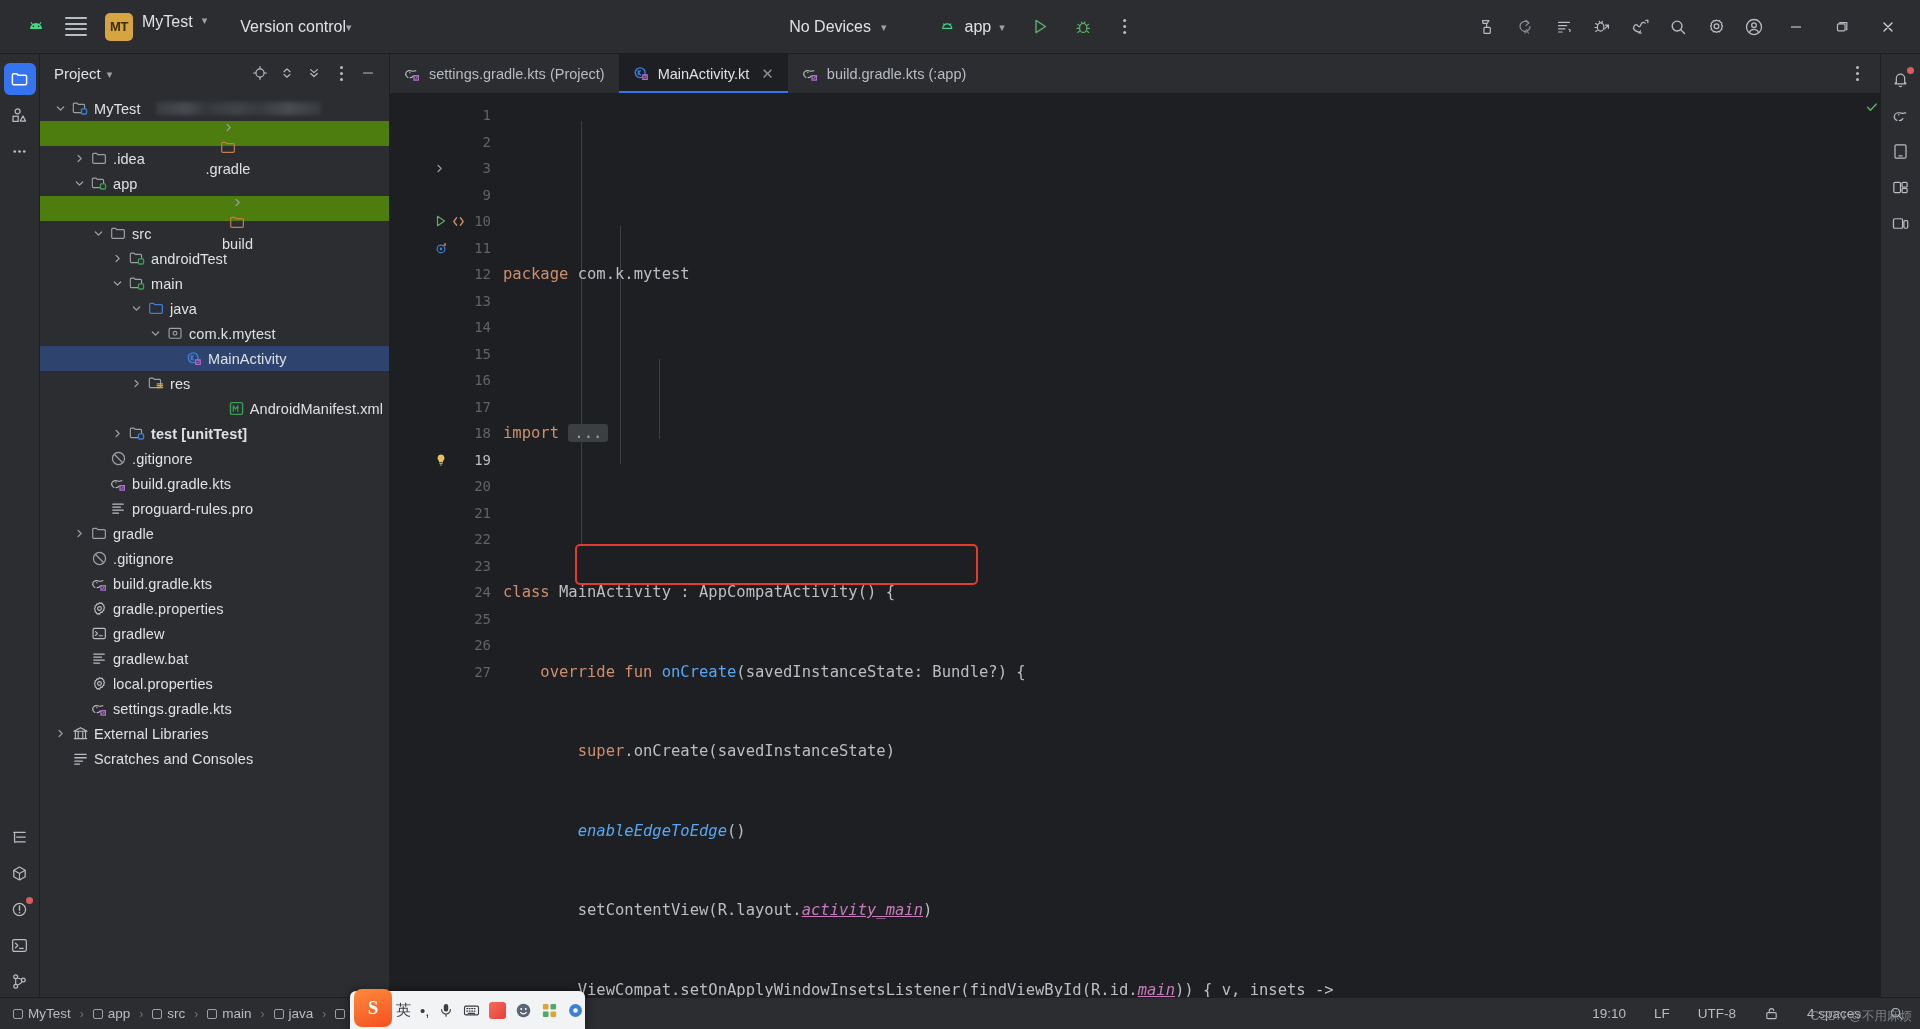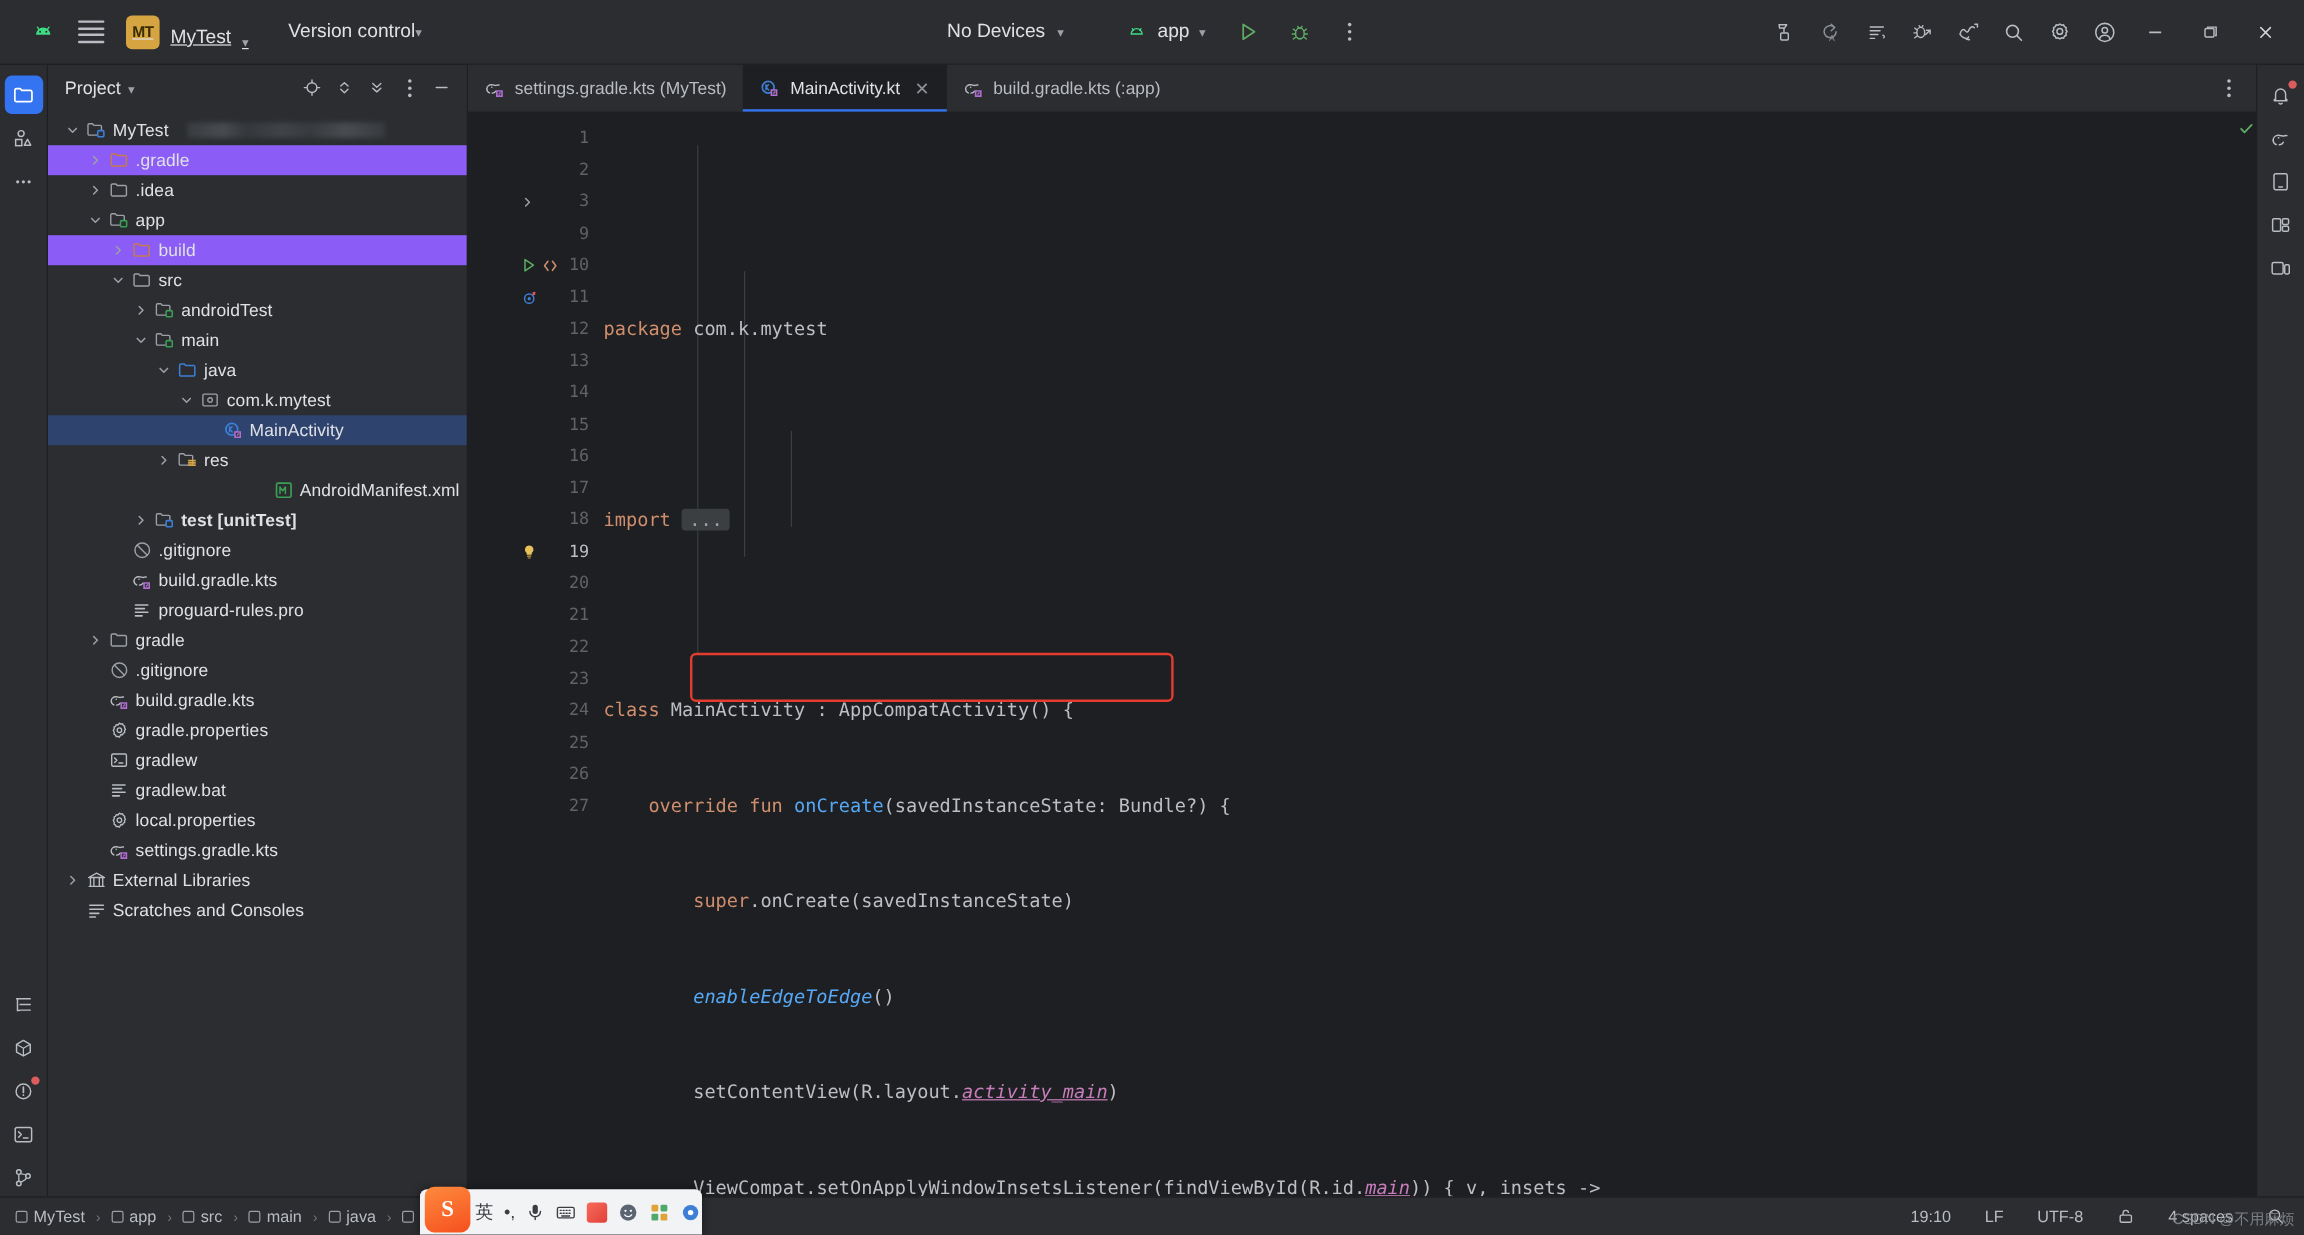--- a/index.html
+++ b/index.html
@@ -22,21 +22,21 @@
     width:36px; height:36px; display:flex; align-items:center; justify-content:center;
     border-radius:5px; cursor:pointer;
   }
   .hamburger{ width:22px; }
   .hamburger span{ display:block; height:2px; background:#b9bcc2; margin:3.5px 0; border-radius:1px; }
   .proj-badge{
     width:28px;height:28px;border-radius:5px;background:#d6a441;color:#3a2d00;
     font-size:13px;font-weight:bold;display:flex;align-items:center;justify-content:center;
     letter-spacing:-0.5px;
   }
-  .proj-chip{ display:flex; align-items:flex-end; gap:9px; padding:5px 10px 5px 7px; border-radius:6px; cursor:pointer;text-decoration:underline;}
+  .proj-chip{ display:flex; align-items:flex-start; gap:9px; padding:5px 10px 5px 7px; border-radius:6px; cursor:pointer;}
   .proj-name{ font-size:16px; color:#dfe1e5; }
   .chev{ font-size:11px; color:#9da0a8; transform:translateY(1px); }
   .vcs-chip{ display:flex;align-items:center;gap:0;padding:6px 11px;border-radius:6px;margin-left:8px;cursor:pointer;}
   .vcs-chip span.lbl{ font-size:16px; color:#dfe1e5; }
 
   .tb-center{
     position:absolute; left:50%; transform:translateX(-50%);
     display:flex; align-items:center; gap:6px;
   }
   .dev-chip{ display:flex;align-items:center;gap:10px;padding:6px 12px;border-radius:6px;cursor:pointer;}
@@ -85,21 +85,21 @@
   }
   .pp-title{ font-size:15px; color:#dfe1e5; }
   .pp-hdr-actions{ margin-left:auto; display:flex; align-items:center; gap:1px; }
   .pp-act{ width:26px;height:26px;display:flex;align-items:center;justify-content:center;border-radius:4px;cursor:pointer;}
 
   .tree{ flex:1; overflow:hidden; padding-top:4px; font-size:14.5px; }
   .trow{
     height:25px; display:flex; align-items:center; gap:5px; cursor:pointer; position:relative;
     white-space:nowrap; padding-right:6px;
   }
-  .trow.excluded{ background:#8b5cf6; }
+  .trow.excluded{ background:#4d7c0f;flex-direction:column; }
   .trow.selected{ background:#2e436e; }
   .arr{ width:13px; height:13px; flex:0 0 13px; display:flex;align-items:center;justify-content:center;
         color:#9da0a8; font-size:10px; }
   .arr.none{ visibility:hidden; }
   .ticon{ width:17px;height:17px;flex:0 0 17px; position:relative; display:flex;align-items:center;justify-content:center;}
   .tlabel{ color:#dfe1e5; letter-spacing:.1px; }
   .tlabel.b{ font-weight:bold; }
   .blurpath{
     display:inline-block; margin-left:10px; height:13px; width:165px;
     background:linear-gradient(90deg,#3a3d41 0,#4a4d52 18%,#35383c 30%,#42454a 48%,#383b3f 62%,#4b4e53 80%,#383b3f 100%);
@@ -766,21 +766,21 @@
           <div class="tab">
             <span style="display: flex; align-items: center;">
               <svg width="17" height="17" viewBox="0 0 18 18">
                 <path d="M1.8 9.8c0-2.1 1.8-3.8 4.1-3.8 1.8 0 2.7.6 3.7.6 1.1 0 1.8-.7 2.9-.4" fill="none" stroke="#b9bcc2" stroke-width="1.2" stroke-linecap="round"></path>
                 <path d="M1.8 9.8c0 1.8 1.2 2.9 2.3 3.4M6.5 13.4c1.4 0 2.6-.7 3.2-1.8" fill="none" stroke="#b9bcc2" stroke-width="1.2" stroke-linecap="round"></path>
                 <circle cx="6.2" cy="8.1" r=".7" fill="#b9bcc2"></circle>
                 <path d="M10.6 11.4h4.6V16h-4.6z" fill="#2b2d30" stroke="#b06ed0" stroke-width="1.4"></path>
                 <path d="M12.2 14.6l1.8-1.8" stroke="#b06ed0" stroke-width="1.2"></path>
               </svg>
             </span>
-            <span>settings.gradle.kts (MyTest)</span>
+            <span>settings.gradle.kts (Project)</span>
           </div>
           <div class="tab active">
             <span style="display: flex; align-items: center;">
               <svg width="17" height="17" viewBox="0 0 18 18">
                 <circle cx="7.6" cy="8.2" r="5.2" fill="none" stroke="#3d7fd6" stroke-width="1.5"></circle>
                 <path d="M5.6 6v4.4M7.8 6L5.8 8.2l2.2 2.4" fill="none" stroke="#3d7fd6" stroke-width="1.3" stroke-linecap="round"></path>
                 <path d="M10.4 10.6h4.6v4.6h-4.6z" fill="#2b2d30" stroke="#b06ed0" stroke-width="1.4"></path>
                 <path d="M12 13.8l1.8-1.8" stroke="#b06ed0" stroke-width="1.2"></path>
               </svg>
             </span>

